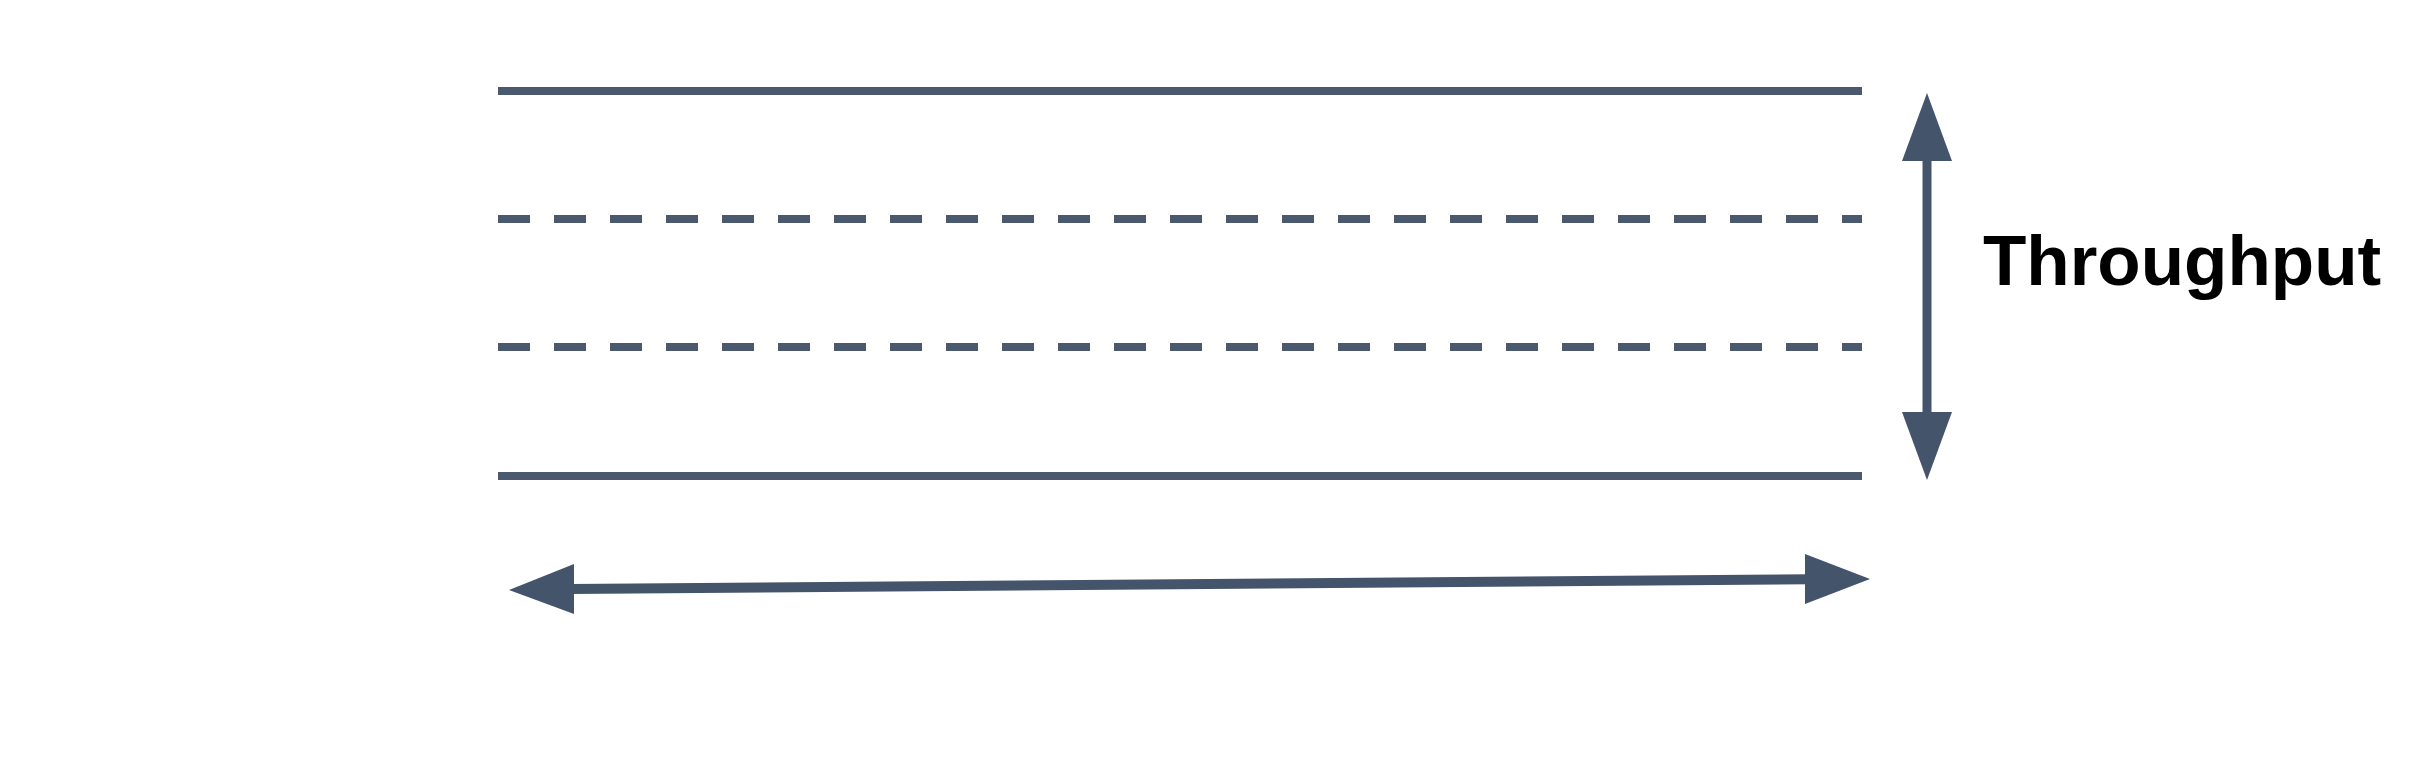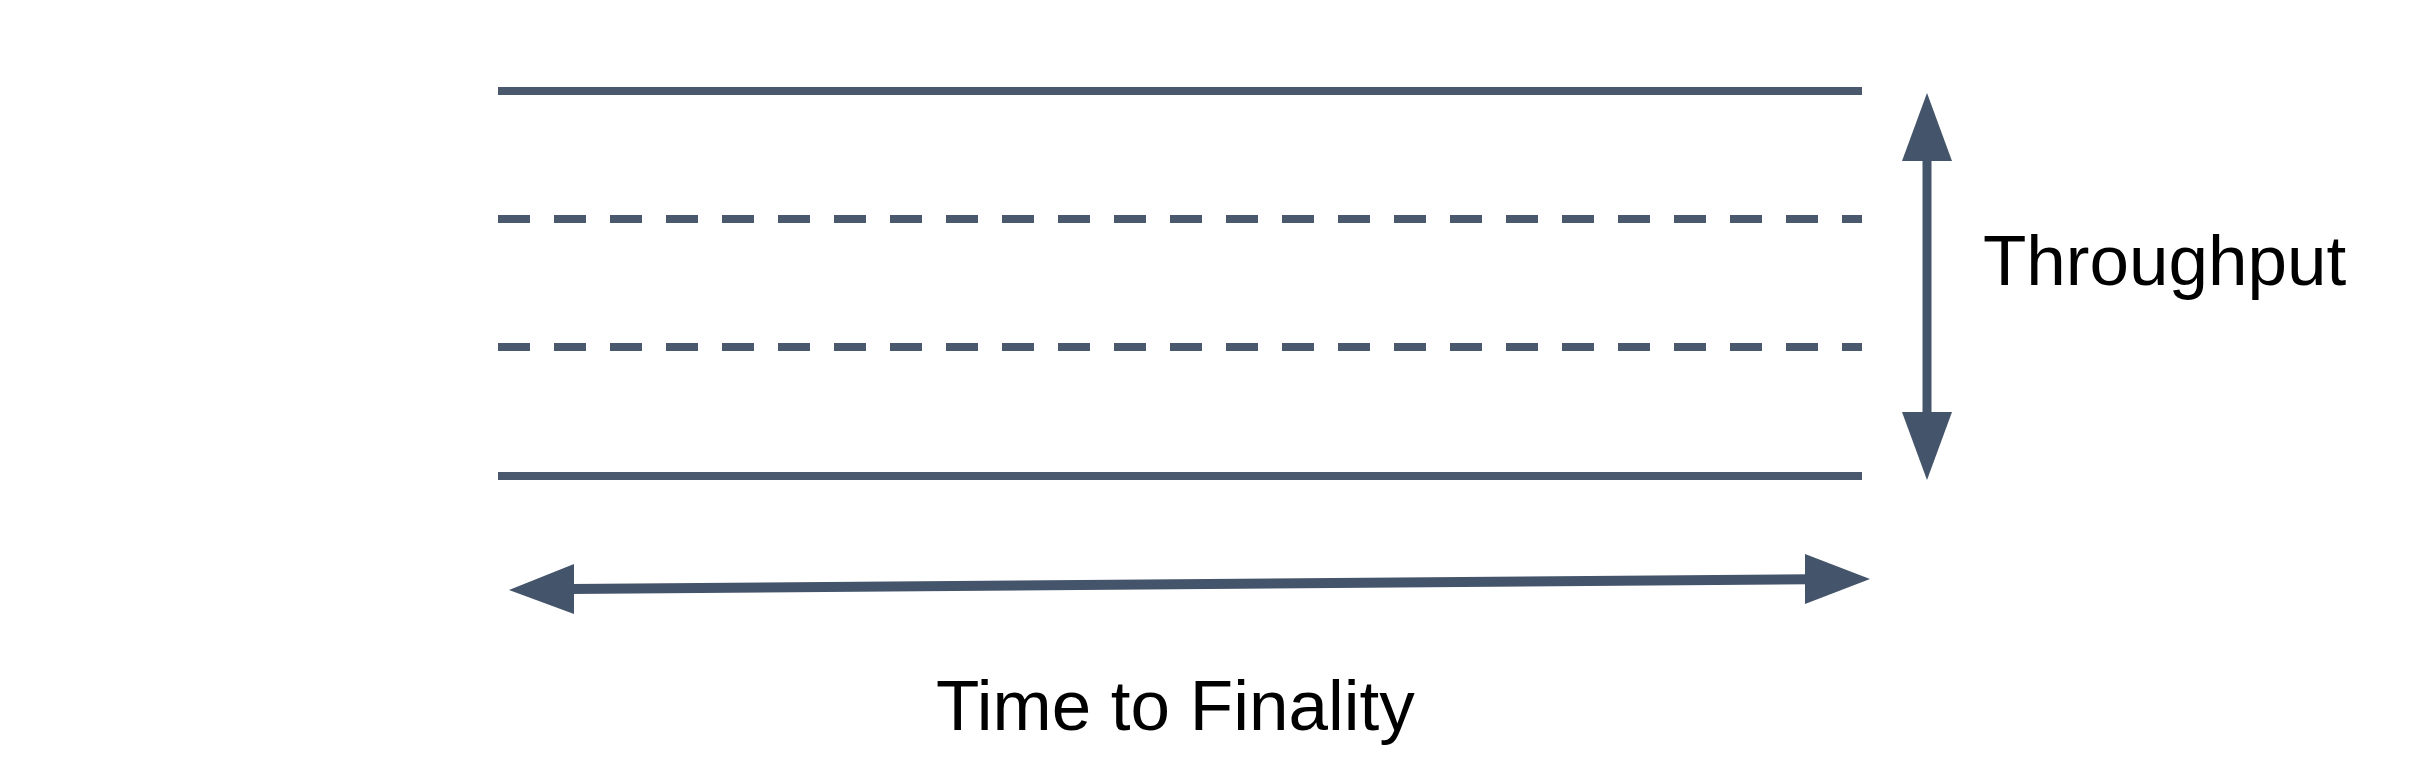--- a/index.html
+++ b/index.html
@@ -16,20 +16,21 @@
     height: 780px;
     background: var(--bg-color);
     font-family: "Liberation Sans", sans-serif;
   }
   .canvas {
     position: relative;
     width: 2410px;
     height: 780px;
     background: var(--bg-color);
     overflow: hidden;
+    font-weight: bold;
   }
   svg.layer {
     position: absolute;
     left: 0;
     top: 0;
     width: 2410px;
     height: 780px;
   }
   .lane {
     stroke: var(--line-color);
@@ -79,15 +80,14 @@
 
     <g>
       <line class="arrow-shaft" x1="570" y1="589" x2="1809" y2="579.3" stroke-width="10"></line>
       <polygon class="arrow-head" points="509,590 574,564 574,614"></polygon>
       <polygon class="arrow-head" points="1870,579 1805,554 1805,604"></polygon>
     </g>
   </svg>
 
   <div class="label label-throughput">Throughput</div>
 
-  <div class="label label-ttf">Time to Finality</div>
 
 </div>
 
 </body></html>

